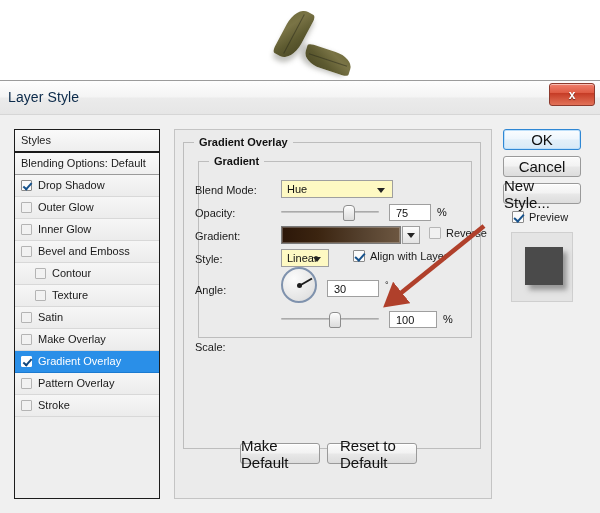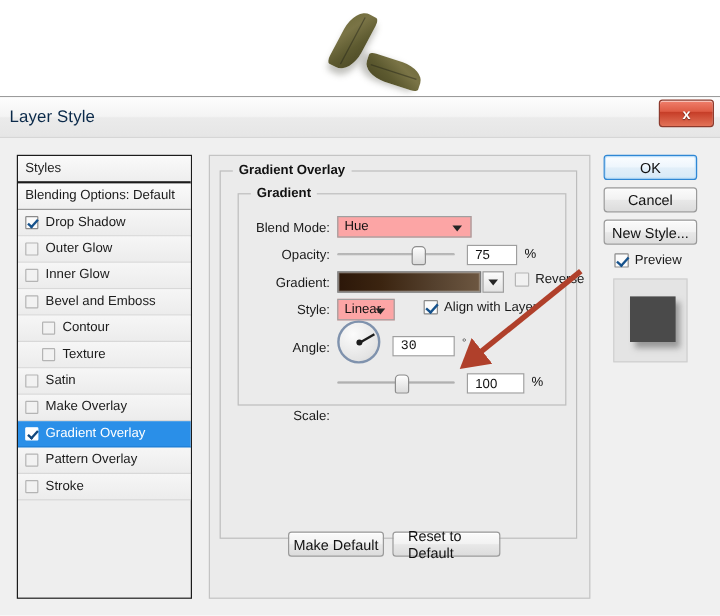--- a/index.html
+++ b/index.html
@@ -110,26 +110,26 @@
   .group{
     position:absolute;border:1px solid #bdbdbd;
   }
   .group-title{
     position:absolute;top:-7px;left:10px;padding:0 5px;
     background:#ebebeb;font-weight:bold;font-size:11px;color:#111;
   }
   #grp-overlay{left:8px;top:12px;width:296px;height:305px;}
   #grp-gradient{left:14px;top:18px;width:272px;height:175px;}
   .rlabel{
-    position:absolute;text-align:right;font-size:11px;color:#1a1a1a;
+    position:absolute;text-align:left;font-size:11px;color:#1a1a1a;
   }
 
   
   .combo{
-    position:absolute;height:18px;background:#fca5a5;
+    position:absolute;height:18px;background:#fef9c3;
     border:1px solid #9f9f9f;box-sizing:border-box;
     display:flex;align-items:center;padding-left:5px;
     font-size:11px;color:#111;
   }
   .combo .arrow{
     position:absolute;right:7px;top:7px;
     width:0;height:0;border-left:4px solid transparent;
     border-right:4px solid transparent;border-top:5px solid #242424;
   }
   .numbox{
@@ -198,21 +198,21 @@
     position:absolute;left:50%;top:50%;width:5px;height:5px;
     margin:-2.5px 0 0 -2.5px;border-radius:50%;background:#1c1c1c;
   }
 
   
   .btn{
     position:absolute;box-sizing:border-box;
     background:linear-gradient(to bottom,#fbfbfb 0%,#f2f2f2 48%,#e8e8e8 52%,#dcdcdc 100%);
     border:1px solid #9a9a9a;border-radius:3px;
     display:flex;align-items:center;justify-content:center;
-    font-size:12px;color:#111;cursor:pointer;
+    font-size:15px;color:#111;cursor:pointer;
     box-shadow:inset 0 1px 0 rgba(255,255,255,.9);
   }
   .btn.primary{
     border:1px solid #2f87d4;
     box-shadow:inset 0 0 0 1px #bddffa,inset 0 1px 0 rgba(255,255,255,.9);
     background:linear-gradient(to bottom,#fbfdff 0%,#eef6fd 48%,#e2eff9 52%,#d6e9f7 100%);
   }
   #make-default{left:240px;top:328px;width:80px;height:21px;}
   #reset-default{left:327px;top:328px;width:90px;height:21px;padding-left:12px;}
 
@@ -352,21 +352,21 @@
           <div class="chk-inline" style="left:154px;top:88px;">
             <span class="cb2 on"></span>
             <span>Align with Layer</span>
           </div>
 
           <span class="rlabel" style="left:-4px;top:122px;width:80px;">Angle:</span>
           <div id="angle-dial" style="left:82px;top:105px;">
             <span class="needle" style="transform: rotate(-30deg);"></span>
             <span class="hub"></span>
           </div>
-          <div class="numbox" style="left:128px;top:118px;width:52px;font-family:Liberation Mono, monospace;">
+          <div class="numbox" style="left:128px;top:118px;width:52px;">
             <span>30</span>
           </div>
           <span class="unit" style="left:186px;top:118px;font-size:9px;">°</span>
 
           <span class="rlabel" style="left:-4px;top:144px;width:80px;margin-top:35px;">Scale:</span>
           <div class="slider" id="scale-slider" style="left:82px;top:149px;width:98px;">
             <div class="track"></div>
             <div class="thumb" style="left: 48px;"></div>
           </div>
           <div class="numbox" style="left:190px;top:149px;width:48px;">

